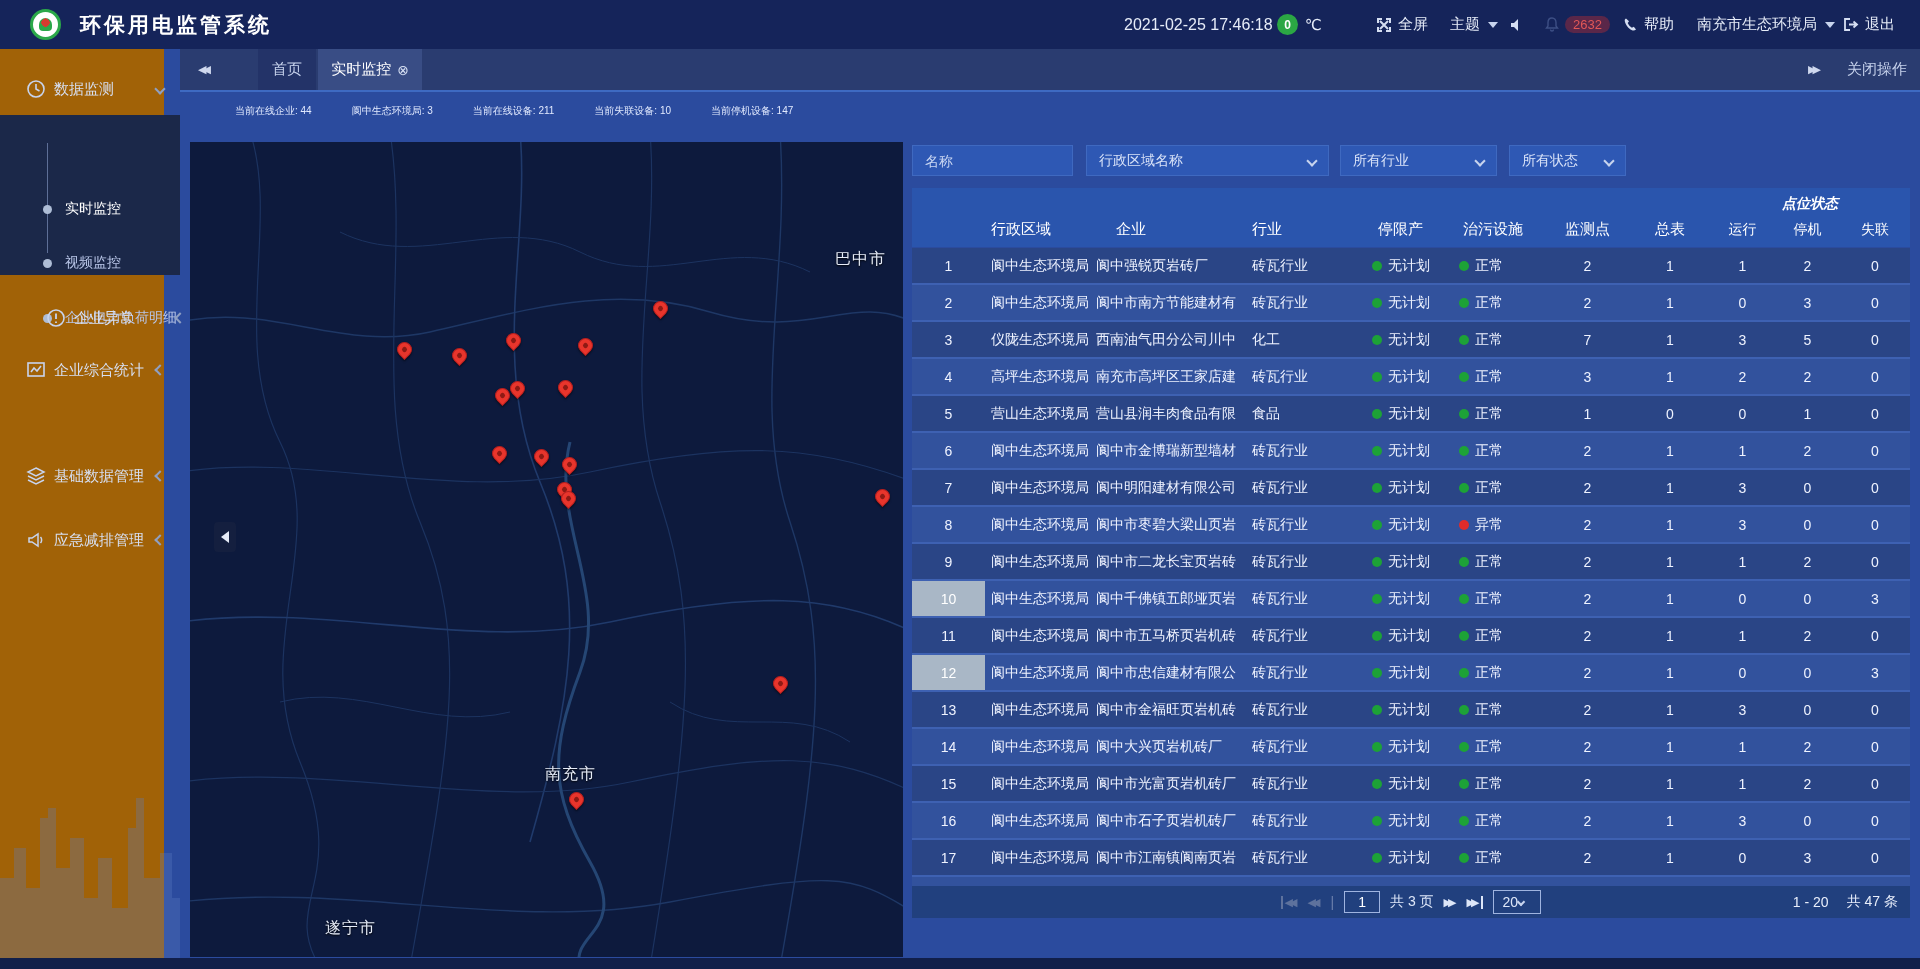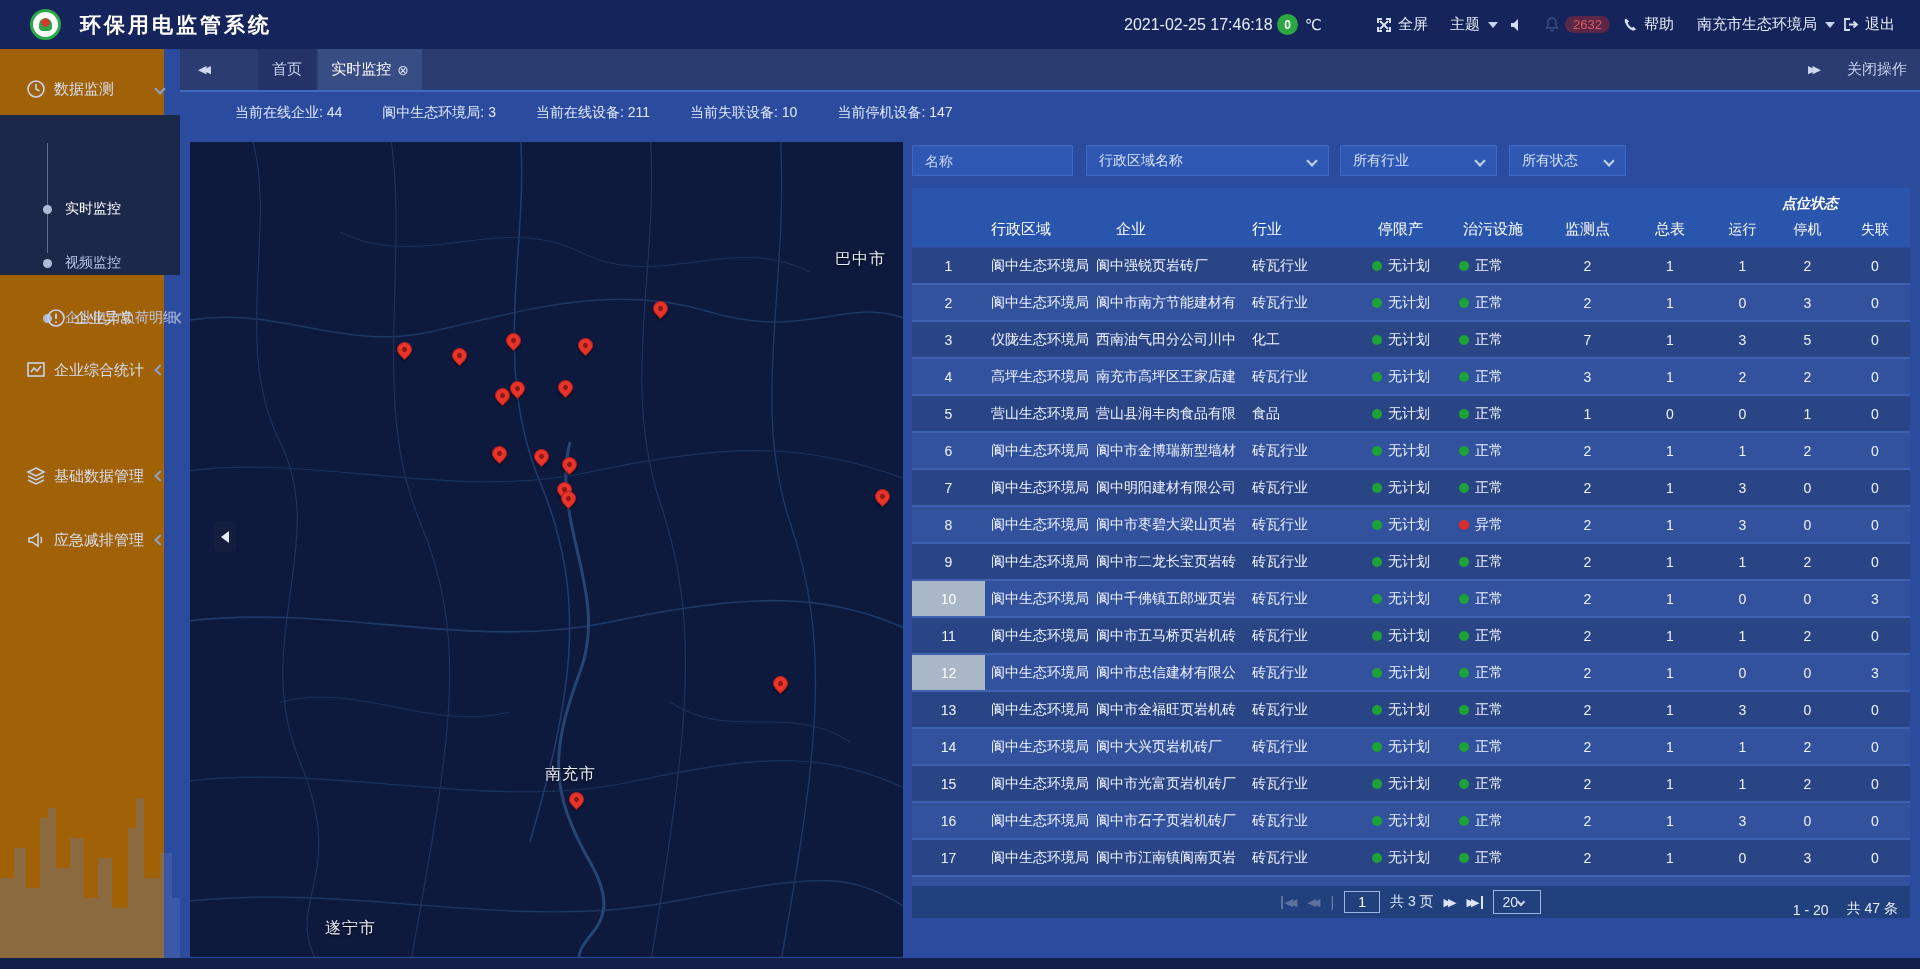--- a/index.html
+++ b/index.html
@@ -54,21 +54,21 @@
     gap:6px; font-size:15px; cursor:pointer; }
   .tab-home { left:78px; width:58px; background:#233368; color:#C6D2EC; }
   .tab-active { left:138px; width:104px; background:#394D85; color:#FFFFFF; }
   .tab-close { font-size:14px; color:#D5DEF2; line-height:1; }
   .ts-right { position:absolute; right:13px; top:0; height:41px; display:flex; align-items:center; gap:26px;
     color:#C6D2EC; font-size:15px; }
 
   
   .content { position:absolute; left:180px; top:90px; width:1740px; height:868px;
     background:#2B4B9E; border-top:2px solid #3E6AC2; }
-  .stats { position:absolute; left:55px; top:12px; display:flex; gap:40px; color:#E2EAFF; font-size:14px; }
+  .stats { position:absolute; left:55px; top:12px; display:flex; gap:40px; color:#E2EAFF; font-size:10px; }
   .stat { white-space:nowrap; }
 
   
   .map { position:absolute; left:10px; top:50px; width:713px; height:815px; background:#0D1A3D; overflow:hidden; }
   .city { position:absolute; color:#E6ECF8; font-size:16px; letter-spacing:1px; text-shadow:0 1px 2px #000; }
   .pin { position:absolute; width:15px; height:15px; background:#E8352C; border:1px solid #B51F1F;
     border-radius:50% 50% 50% 0; transform:rotate(-45deg); box-shadow:-1px 1px 2px rgba(0,0,0,.5); }
   .pin::after { content:""; position:absolute; left:4px; top:4px; width:5px; height:5px; border-radius:50%;
     background:#8E1A14; }
   .map-toggle { position:absolute; left:24px; top:380px; width:22px; height:30px; background:#141F3F;
@@ -111,21 +111,21 @@
   .pg-ico { letter-spacing:-4px; font-size:11px; padding-right:4px; cursor:pointer; }
   .pg-dis { color:#5E729D; }
   .pg-bar-l { border-left:2px solid currentColor; padding-left:2px; }
   .pg-bar-r { border-right:2px solid currentColor; padding-right:6px; }
   .pg-sep { color:#6C80AC; }
   .pg-input { width:36px; height:22px; background:transparent; border:1px solid #9FB4E0; color:#fff;
     text-align:center; font-size:14px; }
   .pg-size { position:relative; width:48px; height:24px; border:1px solid #9FB4E0; display:flex;
     align-items:center; padding-left:8px; gap:0; cursor:pointer; }
   .pg-size .chev { width:6px; height:6px; border-color:#C8D4EE; }
-  .pg-right { position:absolute; right:12px; top:0; height:32px; display:flex; align-items:flex-end; gap:18px;
+  .pg-right { position:absolute; right:12px; top:0; height:32px; display:flex; align-items:center; gap:18px;
     color:#E8EEFB; font-size:14px; }
 
   .bottomstrip { position:absolute; left:0; top:958px; width:1920px; height:11px; background:#111F4A; z-index:40; }
   svg.icon { display:block; }
 </style>
 </head>
 <body>
 
 <div class="header">
   <span class="logo">

